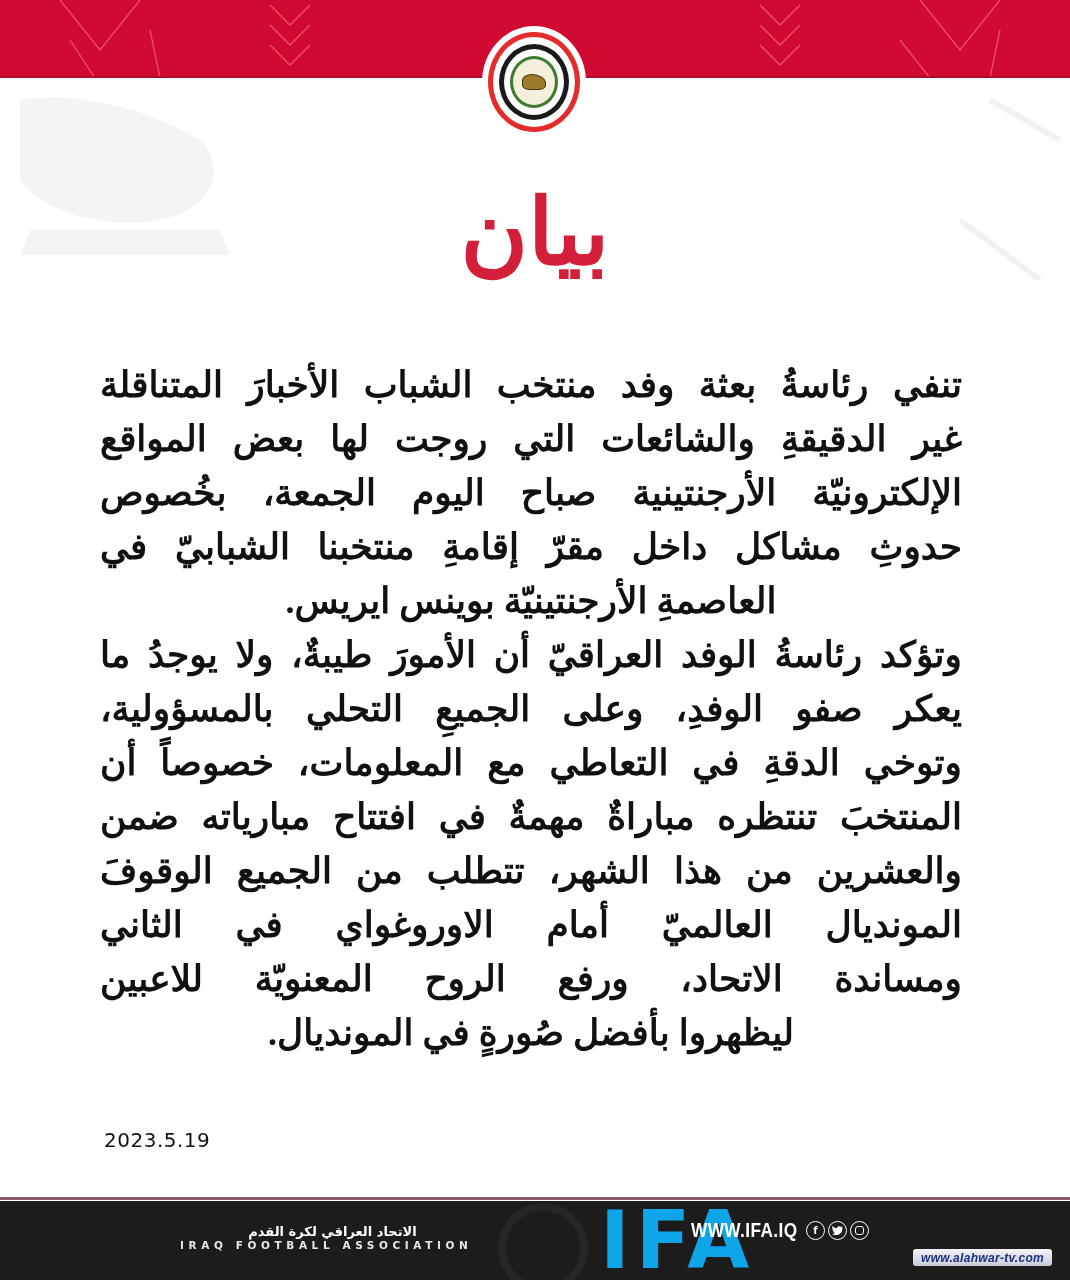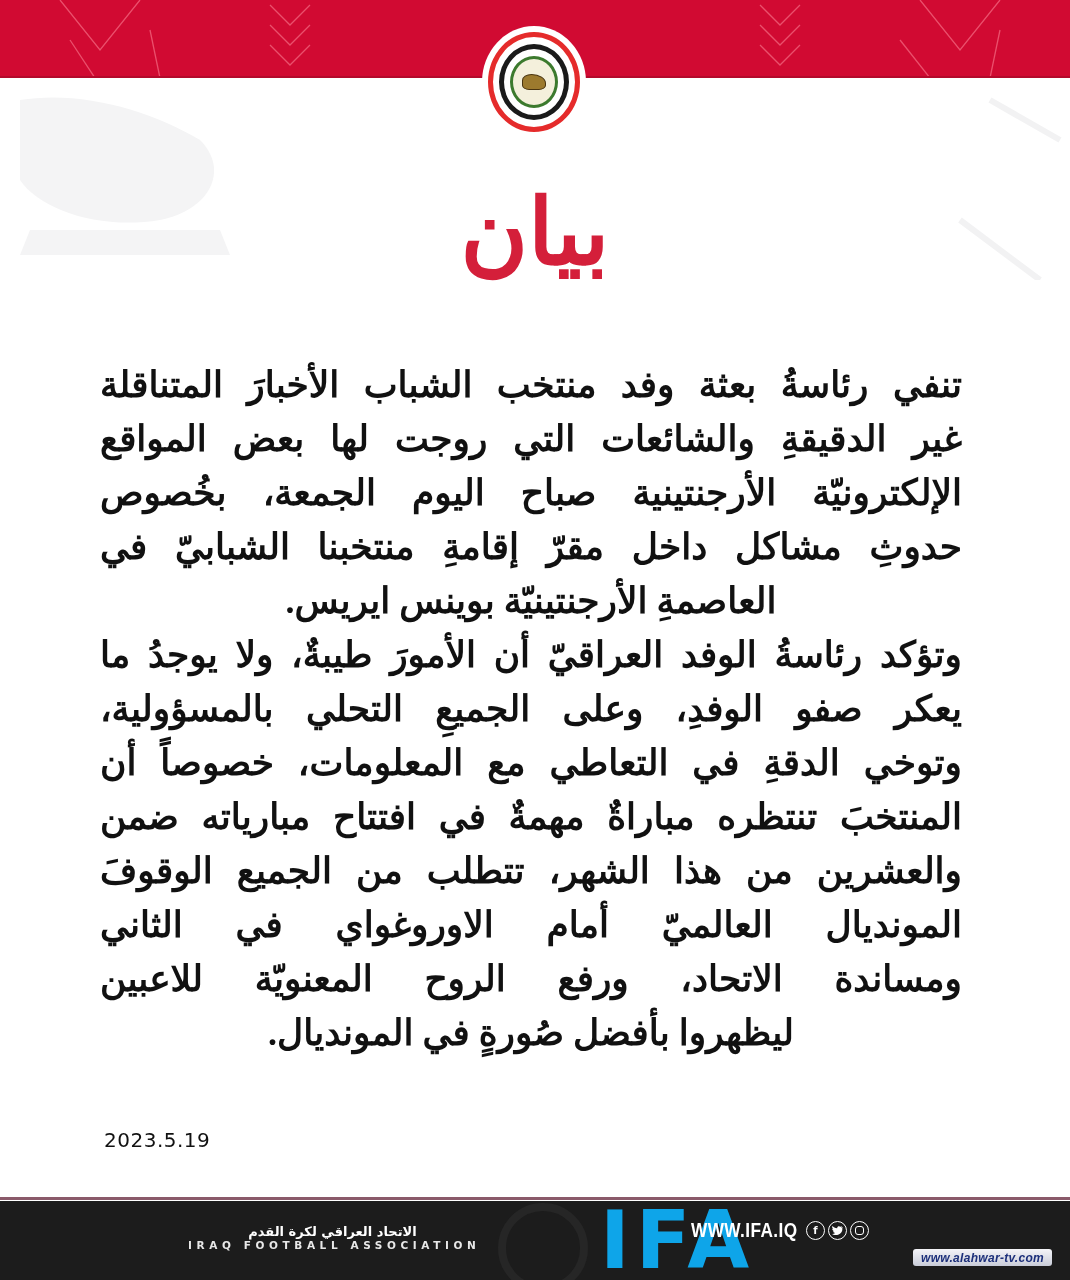--- a/index.html
+++ b/index.html
@@ -78,21 +78,21 @@
     }
     .footer-emblem {
       position: absolute; left: 498px; top: 2px; width: 90px; height: 90px; border-radius: 50%;
       border: 8px solid #262626;
     }
     .assoc-ar {
       position: absolute; left: 200px; top: 14px; width: 265px; text-align: center;
       direction: rtl; color: #ffffff; font-weight: bold; font-size: 13px; margin-top: 9px;
     }
     .assoc-en {
-      position: absolute; left: 188px; top: 38px; width: 272px;
+      position: absolute; left: 180px; top: 38px; width: 272px;
       color: #e8e8e8; font-weight: bold; font-size: 10.5px; letter-spacing: 4.6px;
       white-space: nowrap;
     }
     .website {
       position: absolute; left: 691px; top: 17px; color: #ffffff;
       font-family: "Liberation Sans", sans-serif; font-weight: bold; font-size: 21px; letter-spacing: 0.5px;
       transform: scaleX(0.82); transform-origin: left center;
     }
     .social { position: absolute; top: 20px; width: 19px; height: 19px; border-radius: 50%;
       border: 1.5px solid #ffffff; color: #fff; font-size: 10px; font-weight: bold;

